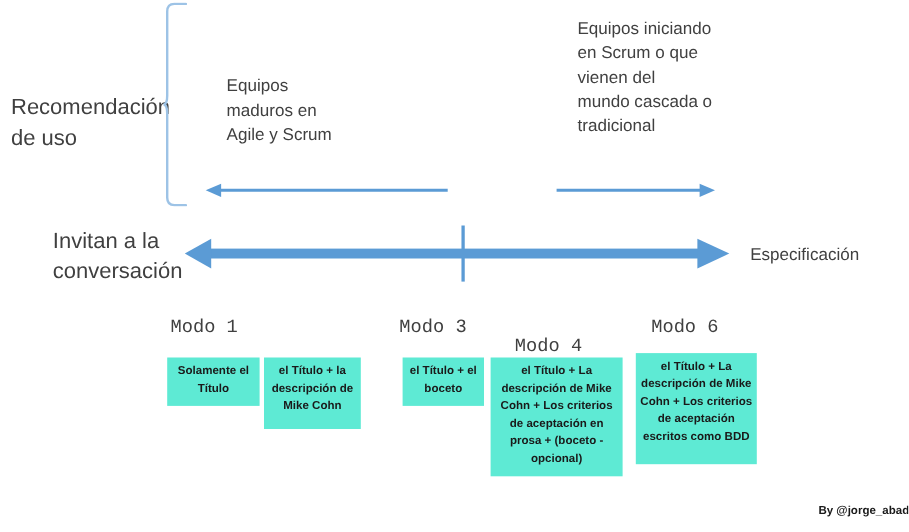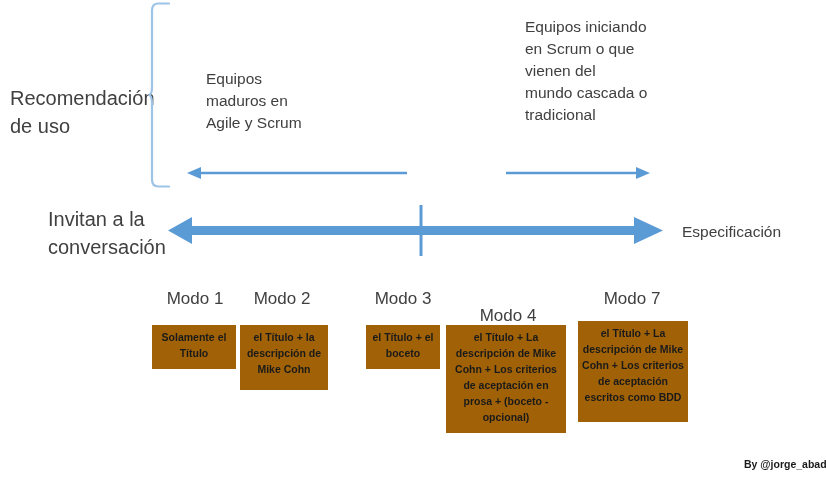--- a/index.html
+++ b/index.html
@@ -45,27 +45,27 @@
   .brace { position: absolute; }
 
   
   .arrow-svg { position: absolute; overflow: visible; }
 
   
   .modo-title {
     position: absolute;
     font-size: 17px;
     color: #404040;
-    text-align: center;
-    font-family: Liberation Sans, sans-serif;
+    text-align: left;
+    font-family: Liberation Mono, monospace;
     white-space: nowrap;
   }
   .modo-box {
     position: absolute;
-    background: #a16207;
+    background: #5eead4;
     color: #1a1a1a;
     font-weight: bold;
     font-size: 10.5px;
     line-height: 1.52;
     text-align: center;
     display: flex;
     align-items: flex-start;
     justify-content: center;
     padding: 5px 4px 4px 4px;
     box-sizing: border-box;
@@ -128,24 +128,23 @@
     <line x1="253" y1="0" x2="253" y2="51" stroke="#5B9BD5" stroke-width="3"></line>
 
     <rect x="22" y="21" width="446" height="9" fill="#5B9BD5"></rect>
 
     <path d="M 0 25.5 L 24 12 L 24 39 Z" fill="#5B9BD5"></path>
 
     <path d="M 495 25.5 L 466 12 L 466 39 Z" fill="#5B9BD5"></path>
   </svg>
 
   <div class="modo-title" style="left:155px; top:289px; width:80px;">Modo 1</div>
-  <div class="modo-title" style="left:242px; top:289px; width:80px;">Modo 2</div>
   <div class="modo-title" style="left:363px; top:289px; width:80px;">Modo 3</div>
   <div class="modo-title" style="left:468px; top:306px; width:80px;">Modo 4</div>
-  <div class="modo-title" style="left:592px; top:289px; width:80px;">Modo 7</div>
+  <div class="modo-title" style="left:592px; top:289px; width:80px;">Modo 6</div>
 
   <div class="modo-box" style="left:152px; top:325px; width:84px; height:44px;">
     <span>Solamente
 el Título</span>
   </div>
 
   <div class="modo-box" style="left:366px; top:325px; width:74px; height:44px;">
     <span>el Título +
 el boceto</span>
   </div>

